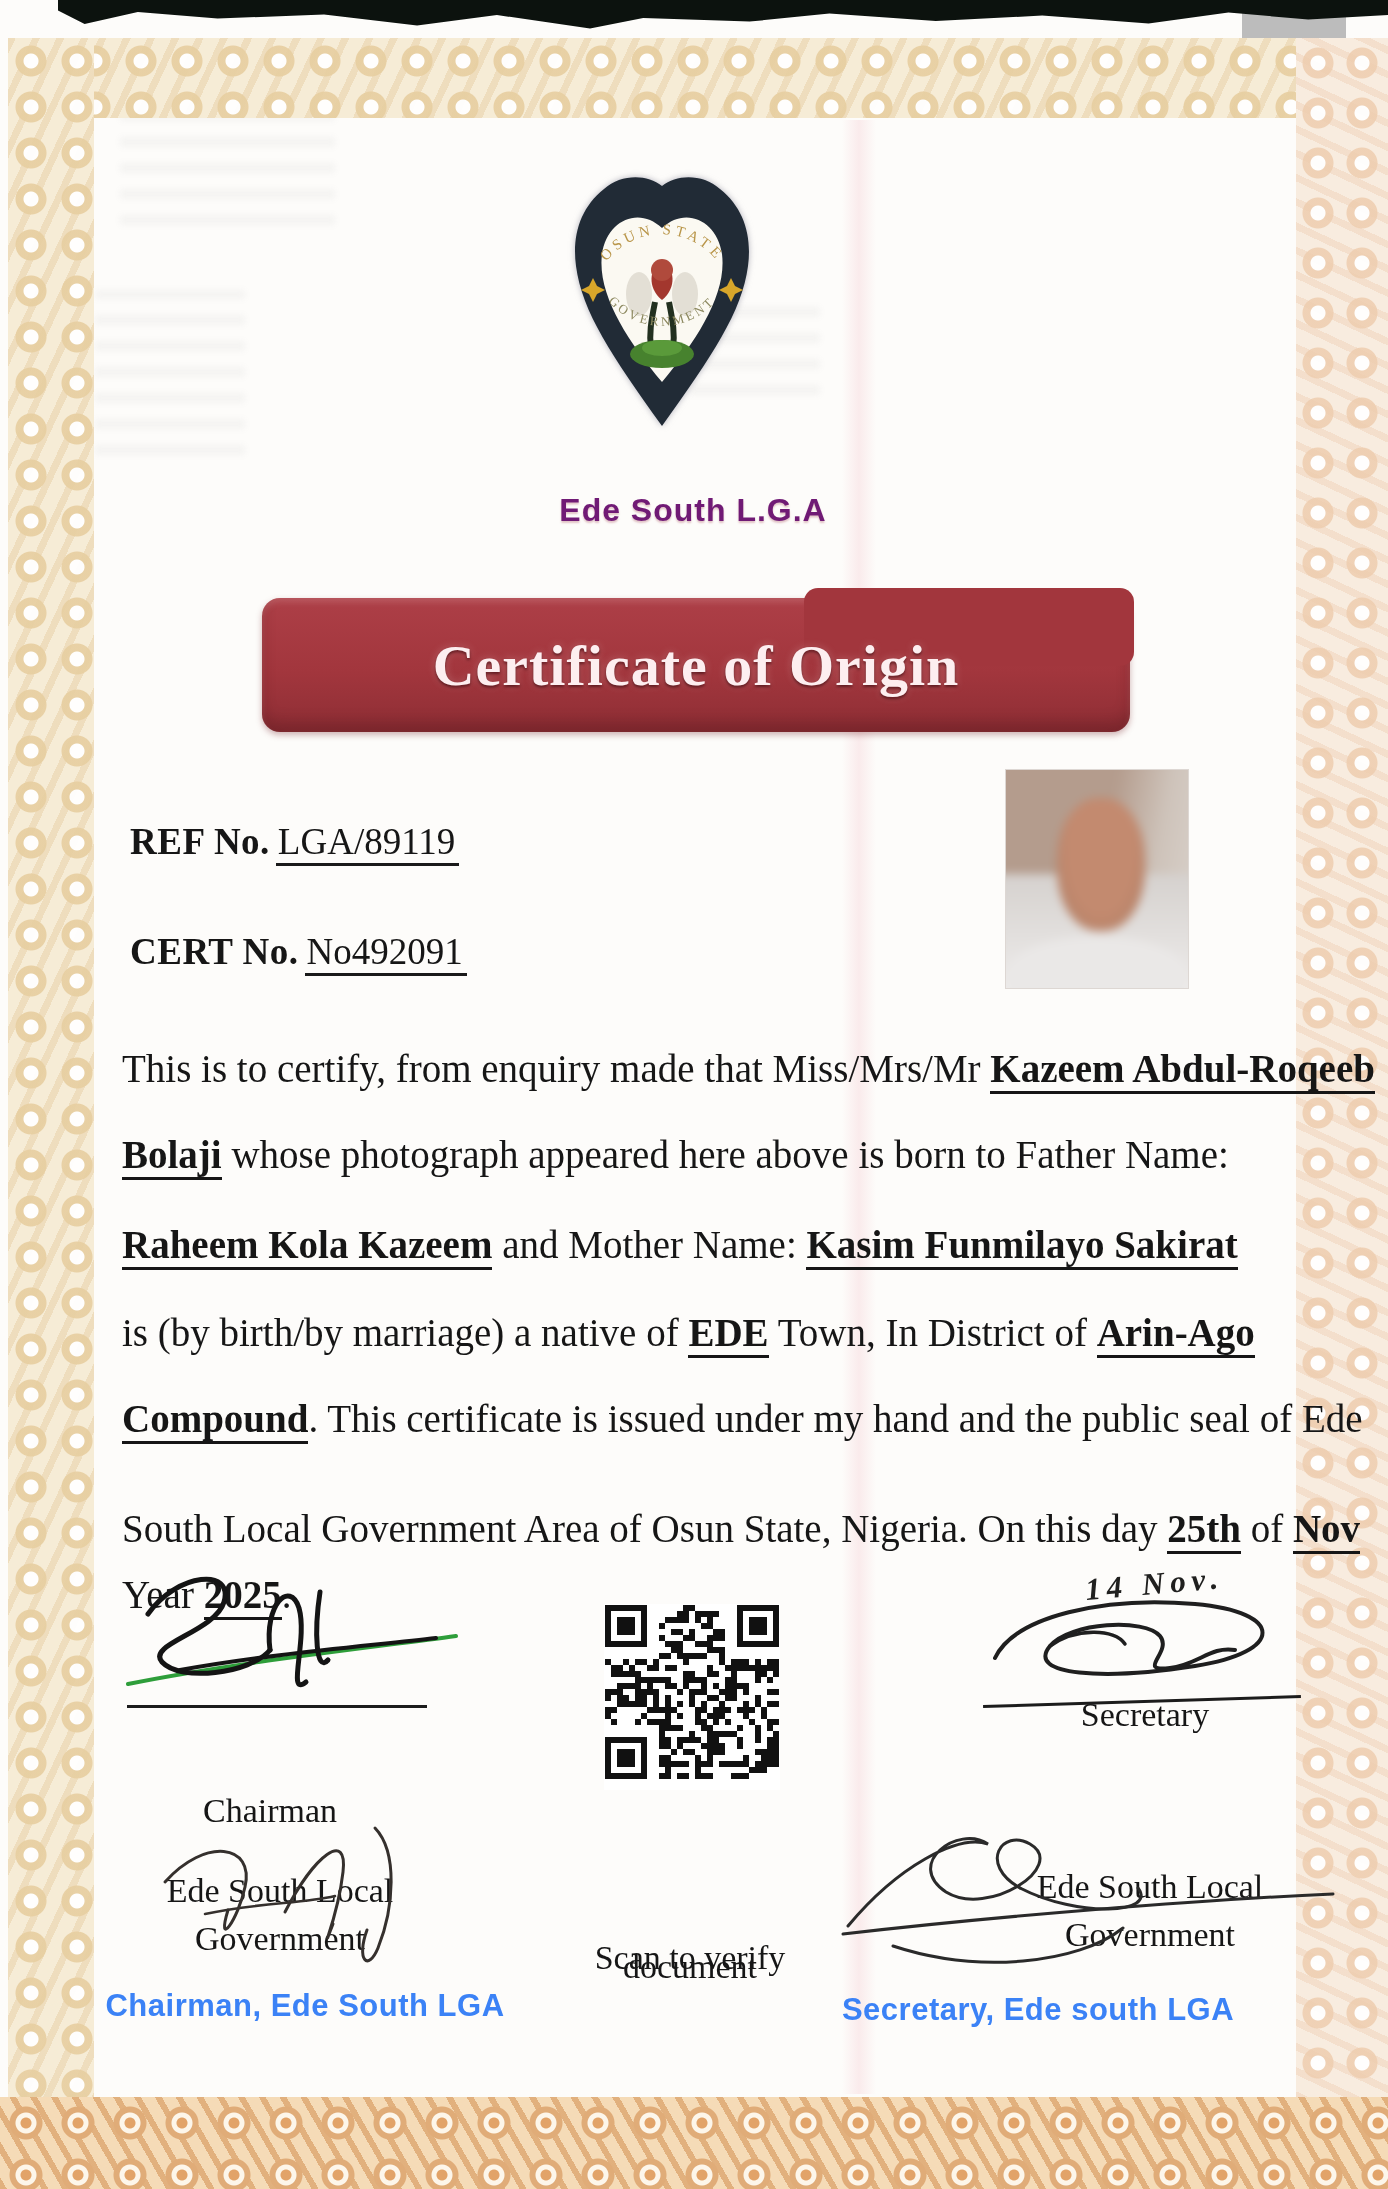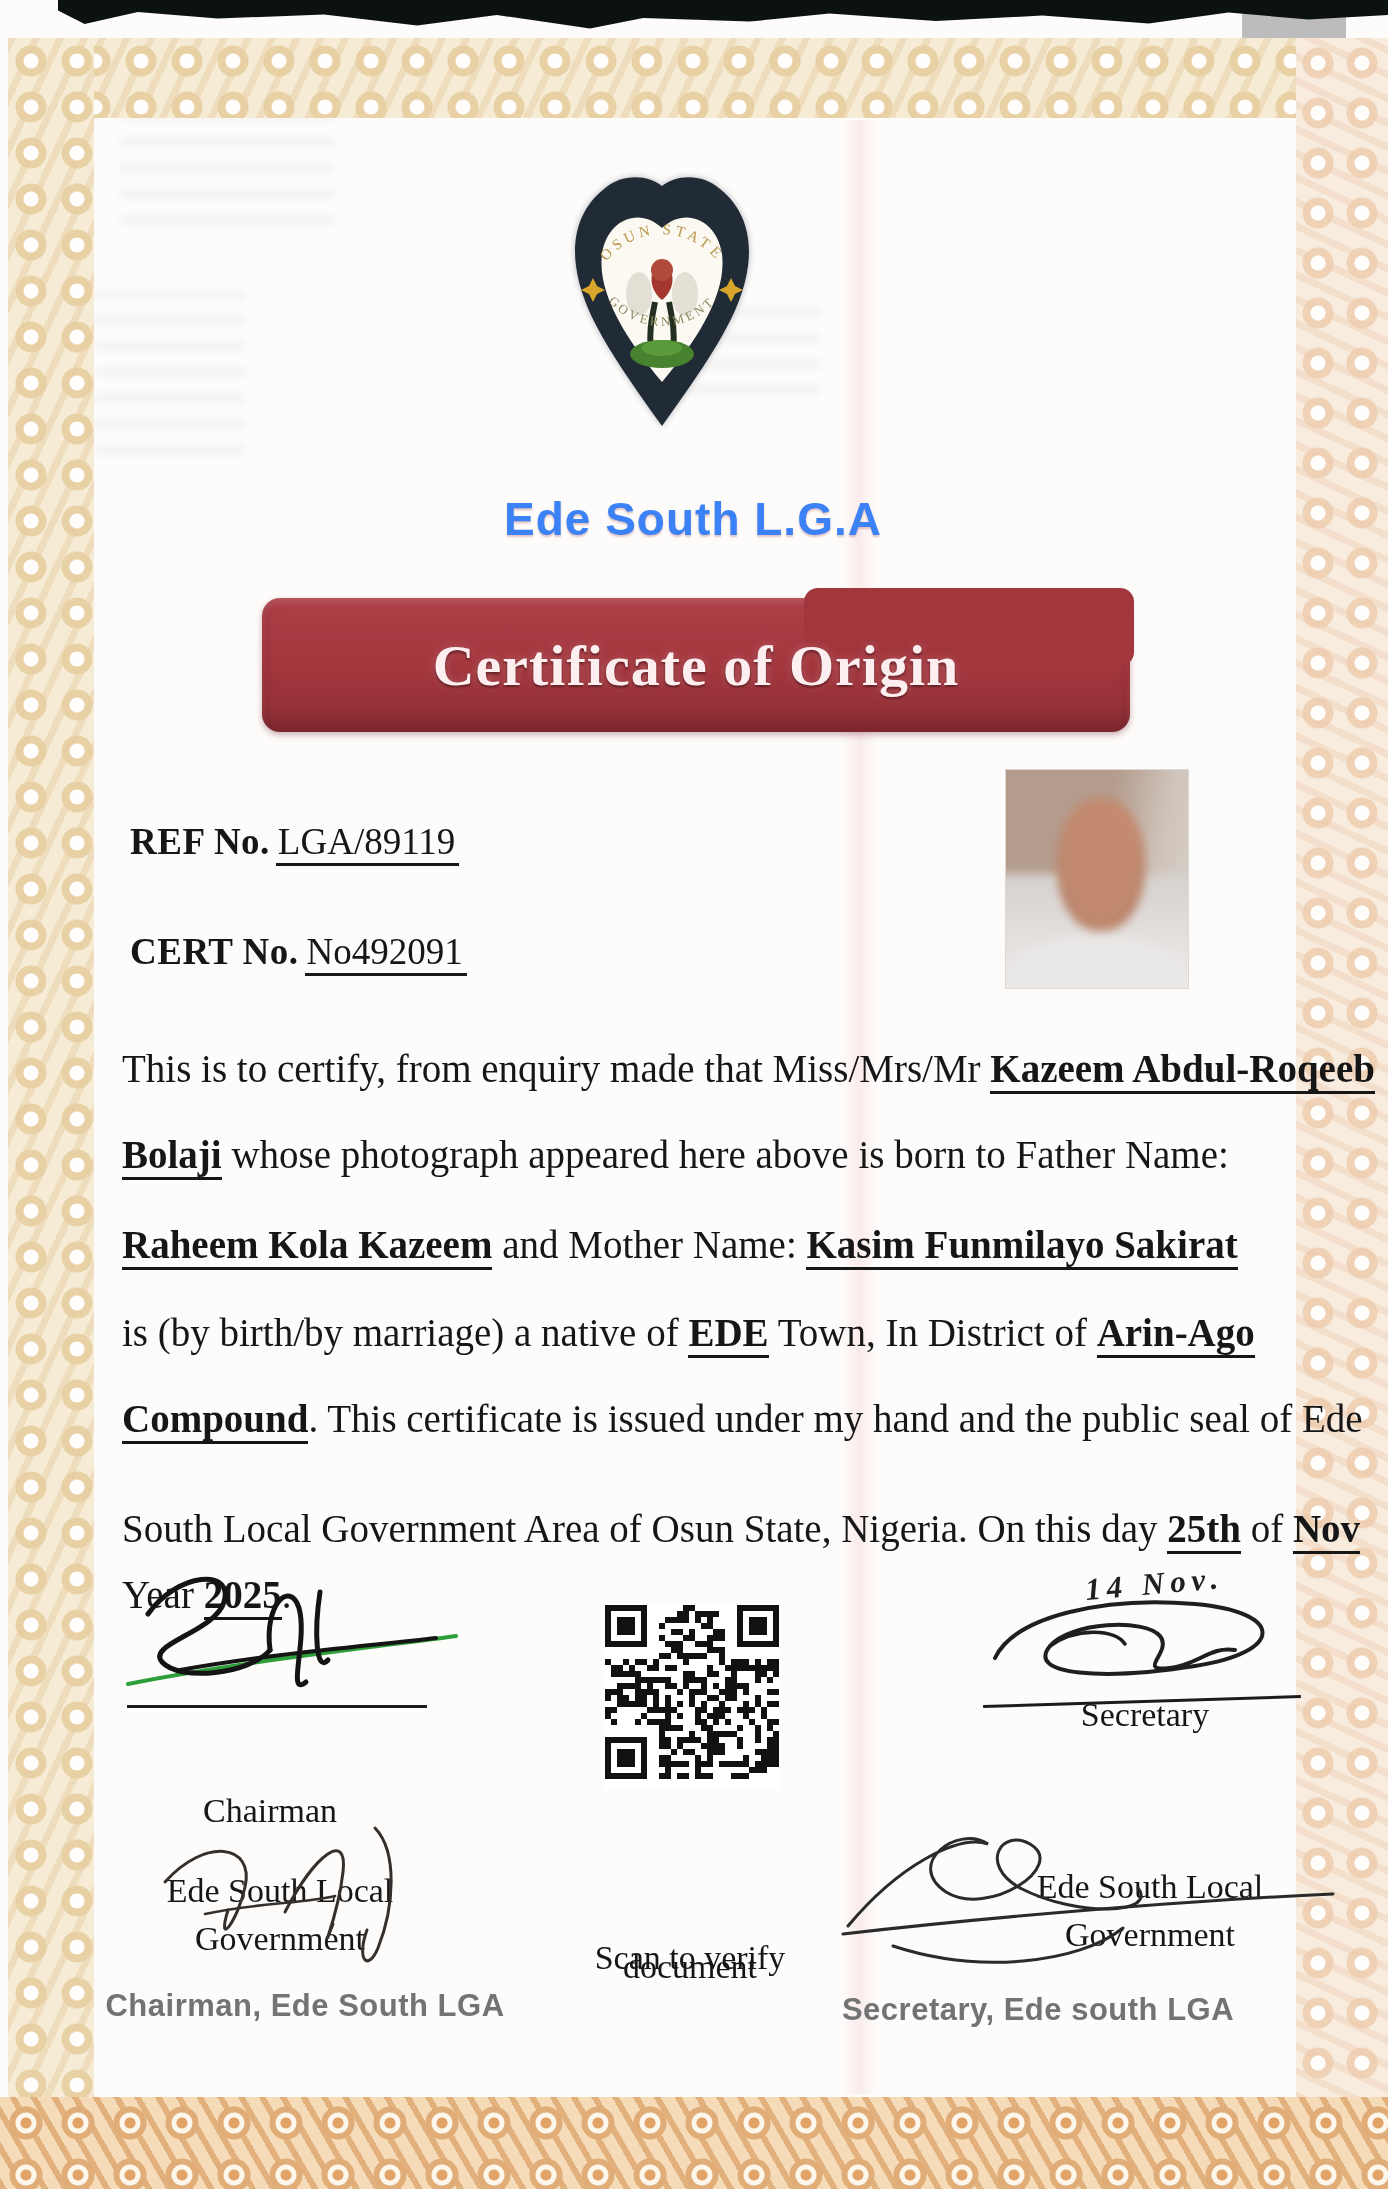--- a/index.html
+++ b/index.html
@@ -38,21 +38,21 @@
   .b-top{left:26px;right:30px;top:38px;height:80px;}
   .b-left{left:8px;top:38px;width:86px;bottom:90px;}
   .b-right{right:0;top:38px;width:92px;bottom:90px;}
   .b-bottom{left:0;right:0;bottom:0;height:92px;}
 
   
   .seal{position:absolute;left:567px;top:172px;width:190px;height:262px;z-index:4;filter:drop-shadow(0 0 3px rgba(120,120,140,.55));}
 
   
   .authority{position:absolute;left:96px;right:98px;top:492px;text-align:center;z-index:4;
-    font-family:"Liberation Sans",sans-serif;font-weight:700;font-size:46px;letter-spacing:1px;color:#3b82f6;
+    font-family:"Liberation Sans",sans-serif;font-weight:700;font-size:32px;letter-spacing:1px;color:#701a75;
     text-shadow:0 2px 2px rgba(175,90,100,.35);}
   .banner{position:absolute;left:262px;top:598px;width:868px;height:134px;z-index:4;border-radius:18px;
     background:linear-gradient(180deg,#ad3f47 0%,#a2363d 55%,#8e2e35 100%);
     box-shadow:0 3px 6px rgba(120,40,45,.35), inset 0 -10px 14px rgba(60,10,15,.25), inset 0 4px 6px rgba(255,220,220,.18);
     display:flex;align-items:center;justify-content:center;}
   .banner::before{content:"";position:absolute;right:-4px;top:-10px;width:38%;height:58%;
     background:#a2363d;border-radius:14px;z-index:-1;}
   .banner-text{font-family:"Liberation Serif",serif;font-weight:700;font-size:58px;letter-spacing:1px;color:#fdeef0;
     text-shadow:0 2px 3px rgba(70,12,18,.75), 0 0 8px rgba(255,235,235,.25);}
 
@@ -89,21 +89,21 @@
   .date-note{position:absolute;left:1085px;top:1566px;z-index:5;font-size:31px;font-style:italic;color:#20201f;
     letter-spacing:6px;transform:rotate(-5deg);font-weight:600;}
 
   
   .serif-label{position:absolute;z-index:4;font-size:34px;text-align:center;}
   .ch-role{left:140px;width:260px;top:1792px;}
   .ch-org1{left:120px;width:320px;top:1872px;}
   .ch-org2{left:120px;width:320px;top:1920px;}
   .ch-overlay{left:150px;top:1812px;width:290px;height:170px;}
   .caption{position:absolute;z-index:4;font-family:"Liberation Sans",sans-serif;font-weight:700;font-size:31px;
-    letter-spacing:.5px;color:#737373;text-align:center;}
+    letter-spacing:.5px;color:#3b82f6;text-align:center;}
   .ch-caption{left:100px;width:410px;top:1988px;}
   .scan1{left:560px;width:260px;top:1939px;}
   .scan2{left:560px;width:260px;top:1948px;}
   .se-role{left:1010px;width:270px;top:1686px;margin-top:10px;}
   .se-org1{left:990px;width:320px;top:1868px;}
   .se-org2{left:990px;width:320px;top:1916px;}
   .se-overlay{left:838px;top:1796px;width:500px;height:200px;}
   .se-caption{left:828px;width:420px;top:1992px;}
 
   

